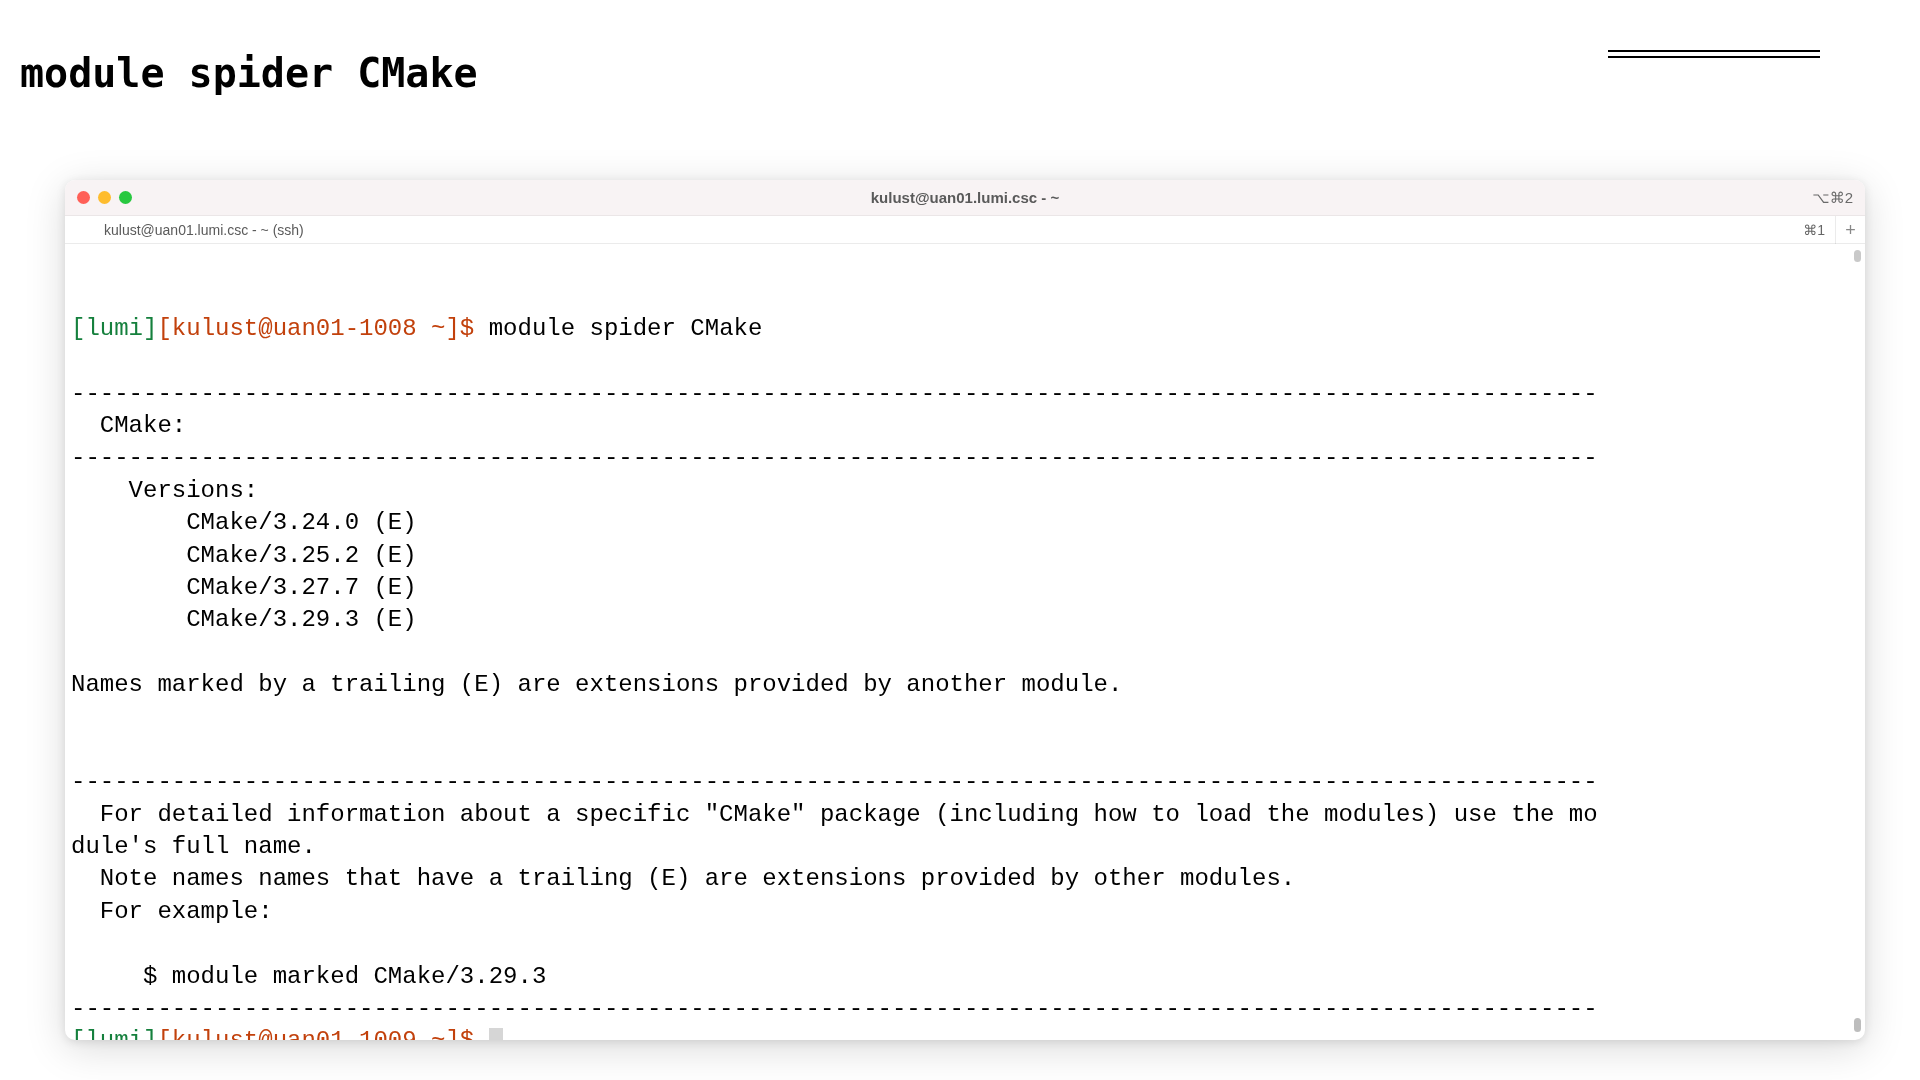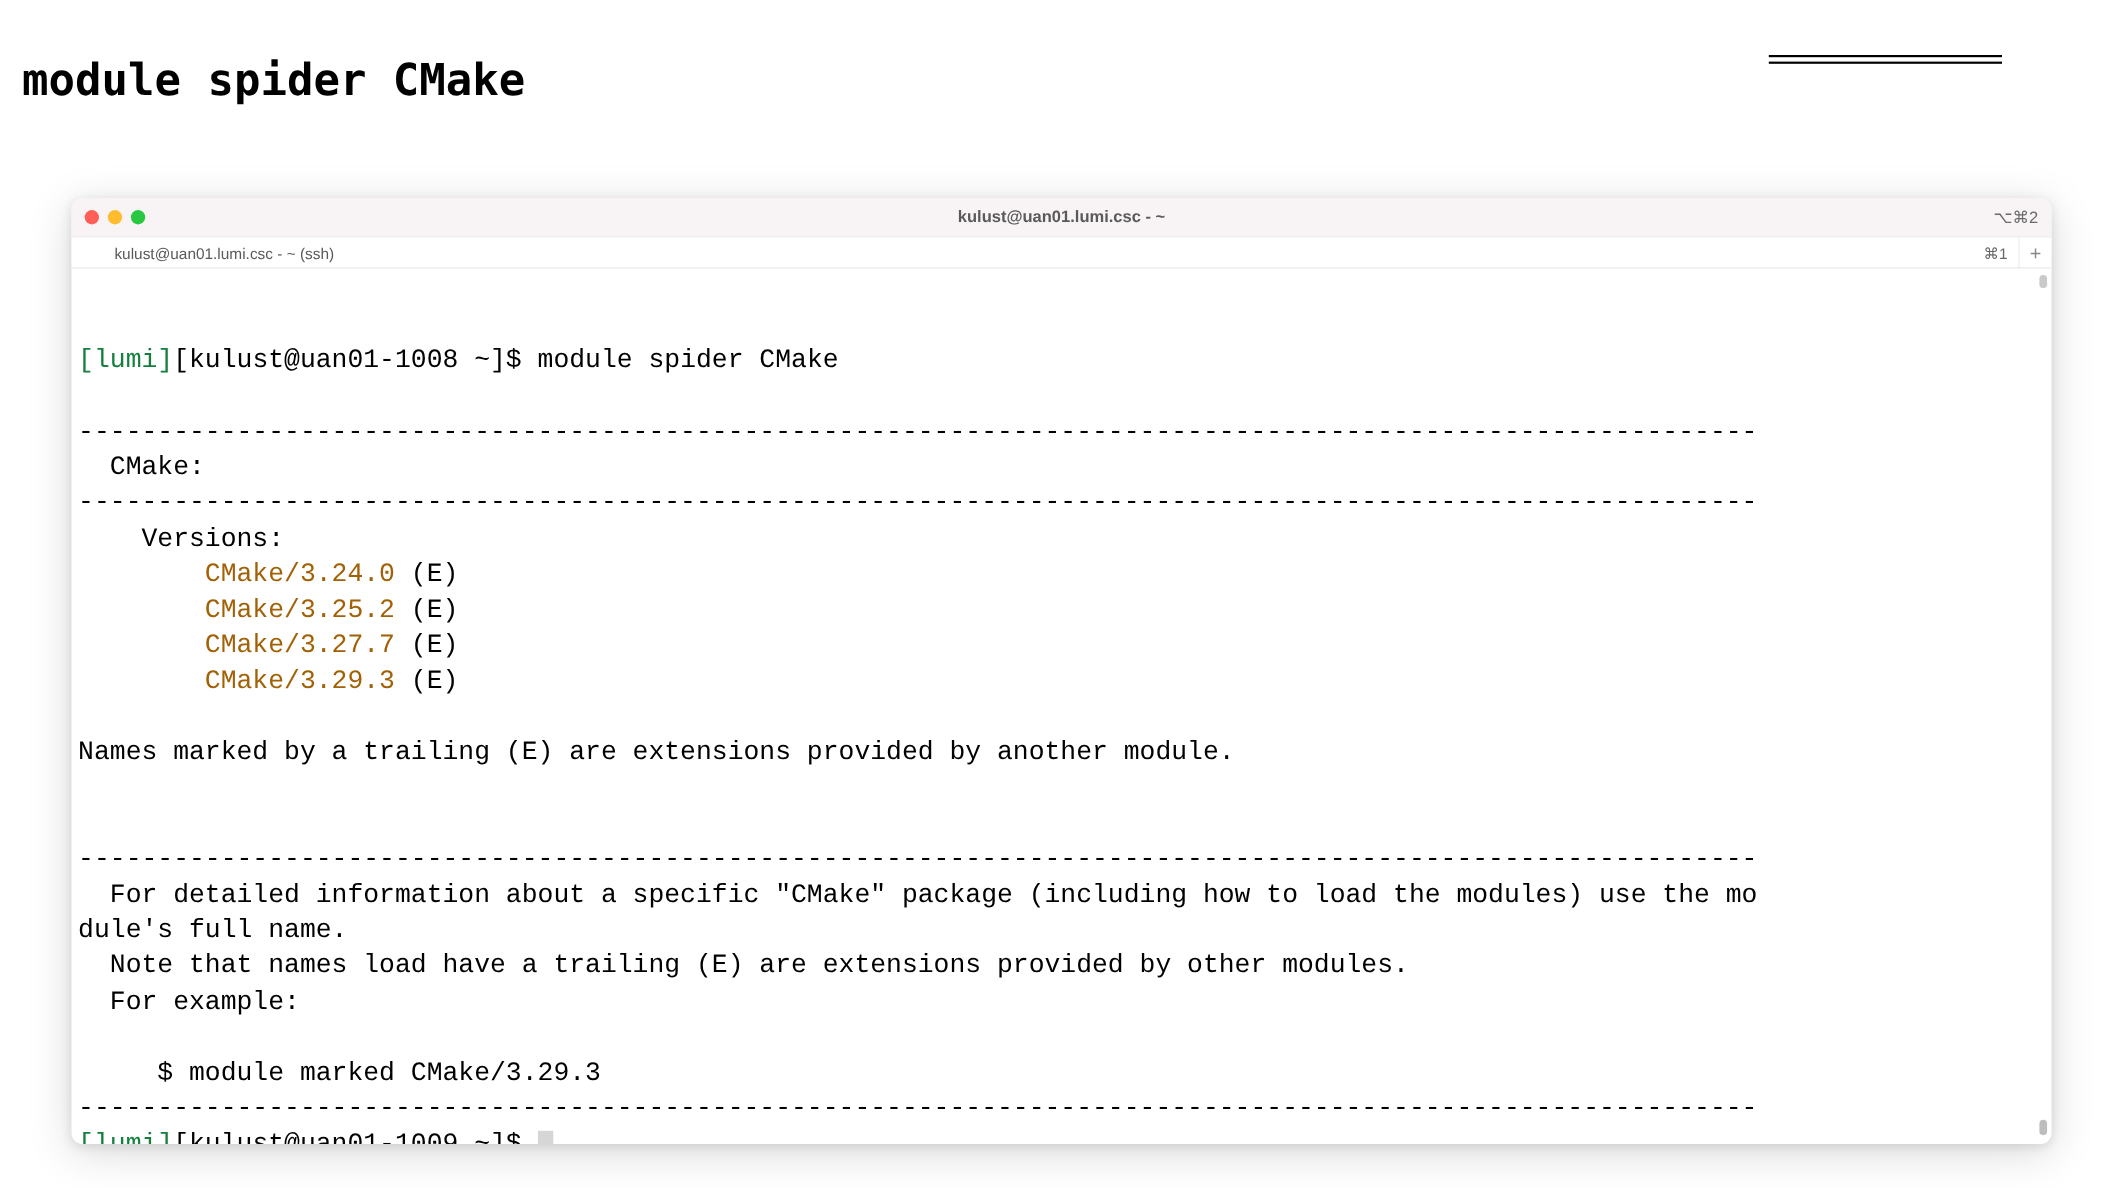--- a/index.html
+++ b/index.html
@@ -144,22 +144,22 @@
 .scrollbar-bottom {
   position: absolute;
   right: 4px;
   bottom: 8px;
   width: 7px;
   height: 14px;
   background: #bdbdbd;
   border-radius: 4px;
 }
 .prompt-env { color: #15803d; font-weight: 500; }
-.prompt-user { color: #000000; font-weight: 500; }
-.blue { color: #a16207; }
+.prompt-user { color: #c2410c; font-weight: 500; }
+.blue { color: #000000; }
 .cursor-block {
   display: inline-block;
   width: 14px;
   height: 26px;
   background: #d6d6d6;
   vertical-align: text-bottom;
 }
 .hr-line { color: #000; }
 </style>
 </head>
@@ -202,21 +202,21 @@
         <span class="blue">CMake/3.25.2</span><span> (E)</span>
         <span class="blue">CMake/3.27.7</span><span> (E)</span>
         <span class="blue">CMake/3.29.3</span><span> (E)</span>
 
 <span>Names marked by a trailing (E) are extensions provided by another module.</span>
 
 
 <span class="hr-line">----------------------------------------------------------------------------------------------------------</span>
 <span>  For detailed information about a specific "CMake" package (including how to load the modules) use the mo</span>
 <span>dule's full name.</span>
-<span>  Note that names load have a trailing (E) are extensions provided by other modules.</span>
+<span>  Note names names that have a trailing (E) are extensions provided by other modules.</span>
 <span>  For example:</span>
 
 <span>     $ module marked CMake/3.29.3</span>
 <span class="hr-line">----------------------------------------------------------------------------------------------------------</span>
 <span class="prompt-env">[lumi]</span><span class="prompt-user">[kulust@uan01-1009 ~]$ </span><span class="cursor-block"></span>
     <div class="scrollbar-bottom"></div>
   </div>
 
 </div>
 

